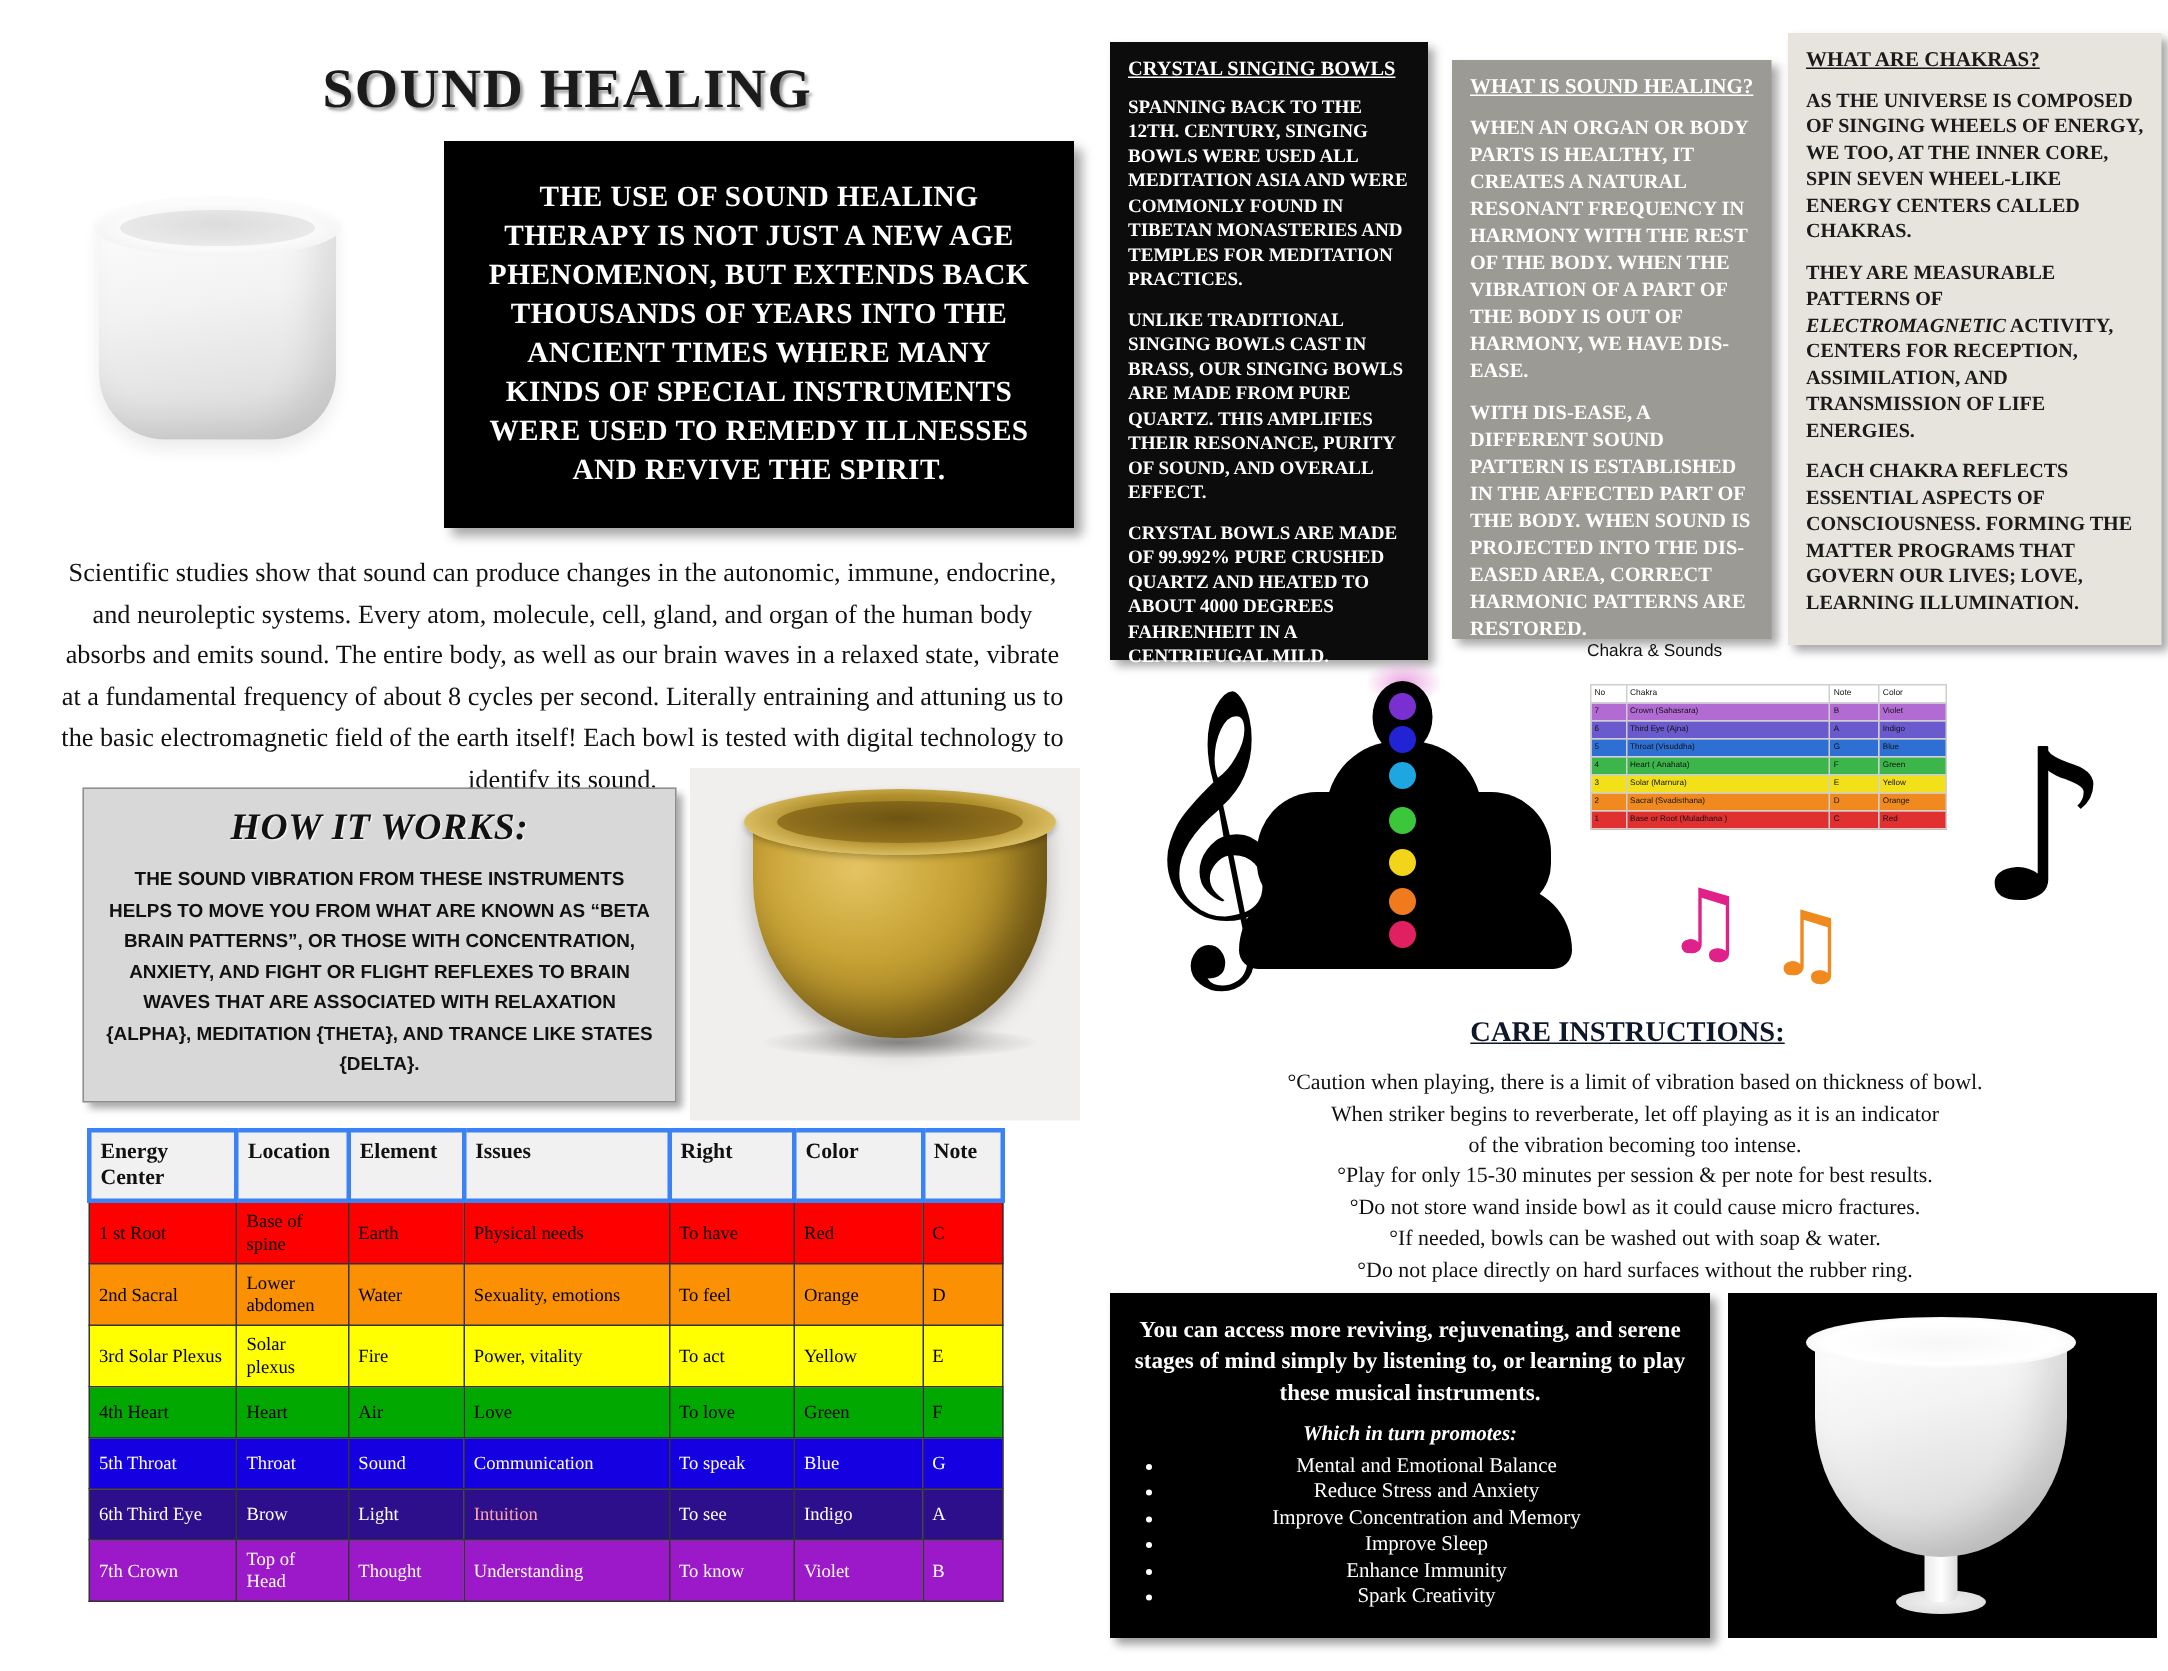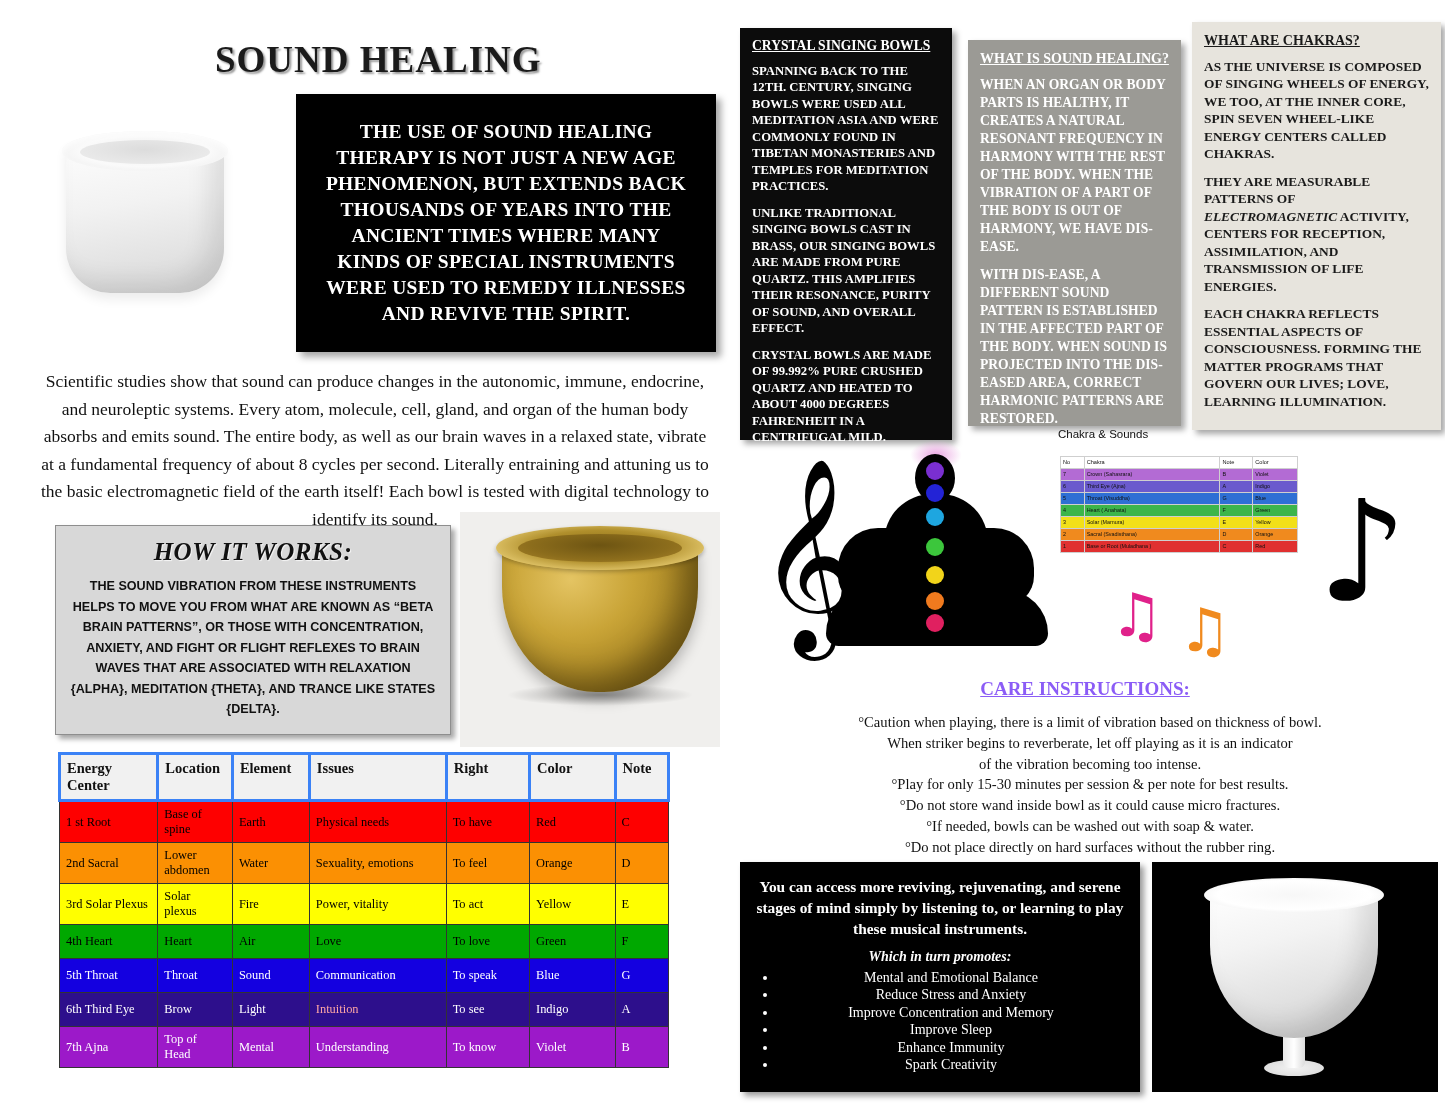--- a/index.html
+++ b/index.html
@@ -208,21 +208,21 @@
   .glyph { position:absolute; font-family:"DejaVu Sans", sans-serif; line-height:1; }
   #treble { left:758px; top:470px; font-size:168px; color:#000; }
   #eighth { left:1318px; top:482px; font-size:140px; color:#000; }
   #note-pink { left:1110px; top:585px; font-size:60px; color:#e0218a; }
   #note-orange { left:1178px; top:600px; font-size:60px; color:#f08a1e; }
 
   
   #care-title {
     position:absolute; left:740px; top:678px; width:690px;
     text-align:center; font-family:"Liberation Serif", serif;
-    font-size:19px; font-weight:bold; text-decoration:underline; color:#8b5cf6;
+    font-size:19px; font-weight:bold; text-decoration:underline; color:#0f172a;
   }
   #care-body {
     position:absolute; left:740px; top:712px; width:700px;
     text-align:center; font-family:"Liberation Serif", serif;
     font-size:14.6px; line-height:20.8px; color:#111;
   }
 
   
   #promo {
     position:absolute; left:740px; top:862px; width:400px; height:230px;
@@ -362,23 +362,23 @@
         <tr>
           <td style="background: rgb(45, 15, 140); color: rgb(255, 255, 255);">6th Third Eye</td>
           <td style="background: rgb(45, 15, 140); color: rgb(255, 255, 255);">Brow</td>
           <td style="background: rgb(45, 15, 140); color: rgb(255, 255, 255);">Light</td>
           <td style="background: rgb(45, 15, 140); color: #fca5a5;">Intuition</td>
           <td style="background: rgb(45, 15, 140); color: rgb(255, 255, 255);">To see</td>
           <td style="background: rgb(45, 15, 140); color: rgb(255, 255, 255);">Indigo</td>
           <td style="background: rgb(45, 15, 140); color: rgb(255, 255, 255);">A</td>
         </tr>
         <tr>
-          <td style="background: rgb(156, 25, 201); color: rgb(255, 255, 255);">7th Ajna</td>
+          <td style="background: rgb(156, 25, 201); color: rgb(255, 255, 255);">7th Crown</td>
           <td style="background: rgb(156, 25, 201); color: rgb(255, 255, 255);">Top of Head</td>
-          <td style="background: rgb(156, 25, 201); color: rgb(255, 255, 255);">Mental</td>
+          <td style="background: rgb(156, 25, 201); color: rgb(255, 255, 255);">Thought</td>
           <td style="background: rgb(156, 25, 201); color: rgb(255, 255, 255);">Understanding</td>
           <td style="background: rgb(156, 25, 201); color: rgb(255, 255, 255);">To know</td>
           <td style="background: rgb(156, 25, 201); color: rgb(255, 255, 255);">Violet</td>
           <td style="background: rgb(156, 25, 201); color: rgb(255, 255, 255);">B</td>
         </tr>
       </tbody>
   </table>
 
   <div class="panel" id="panel-csb">
     <div class="ph">CRYSTAL SINGING BOWLS</div>

